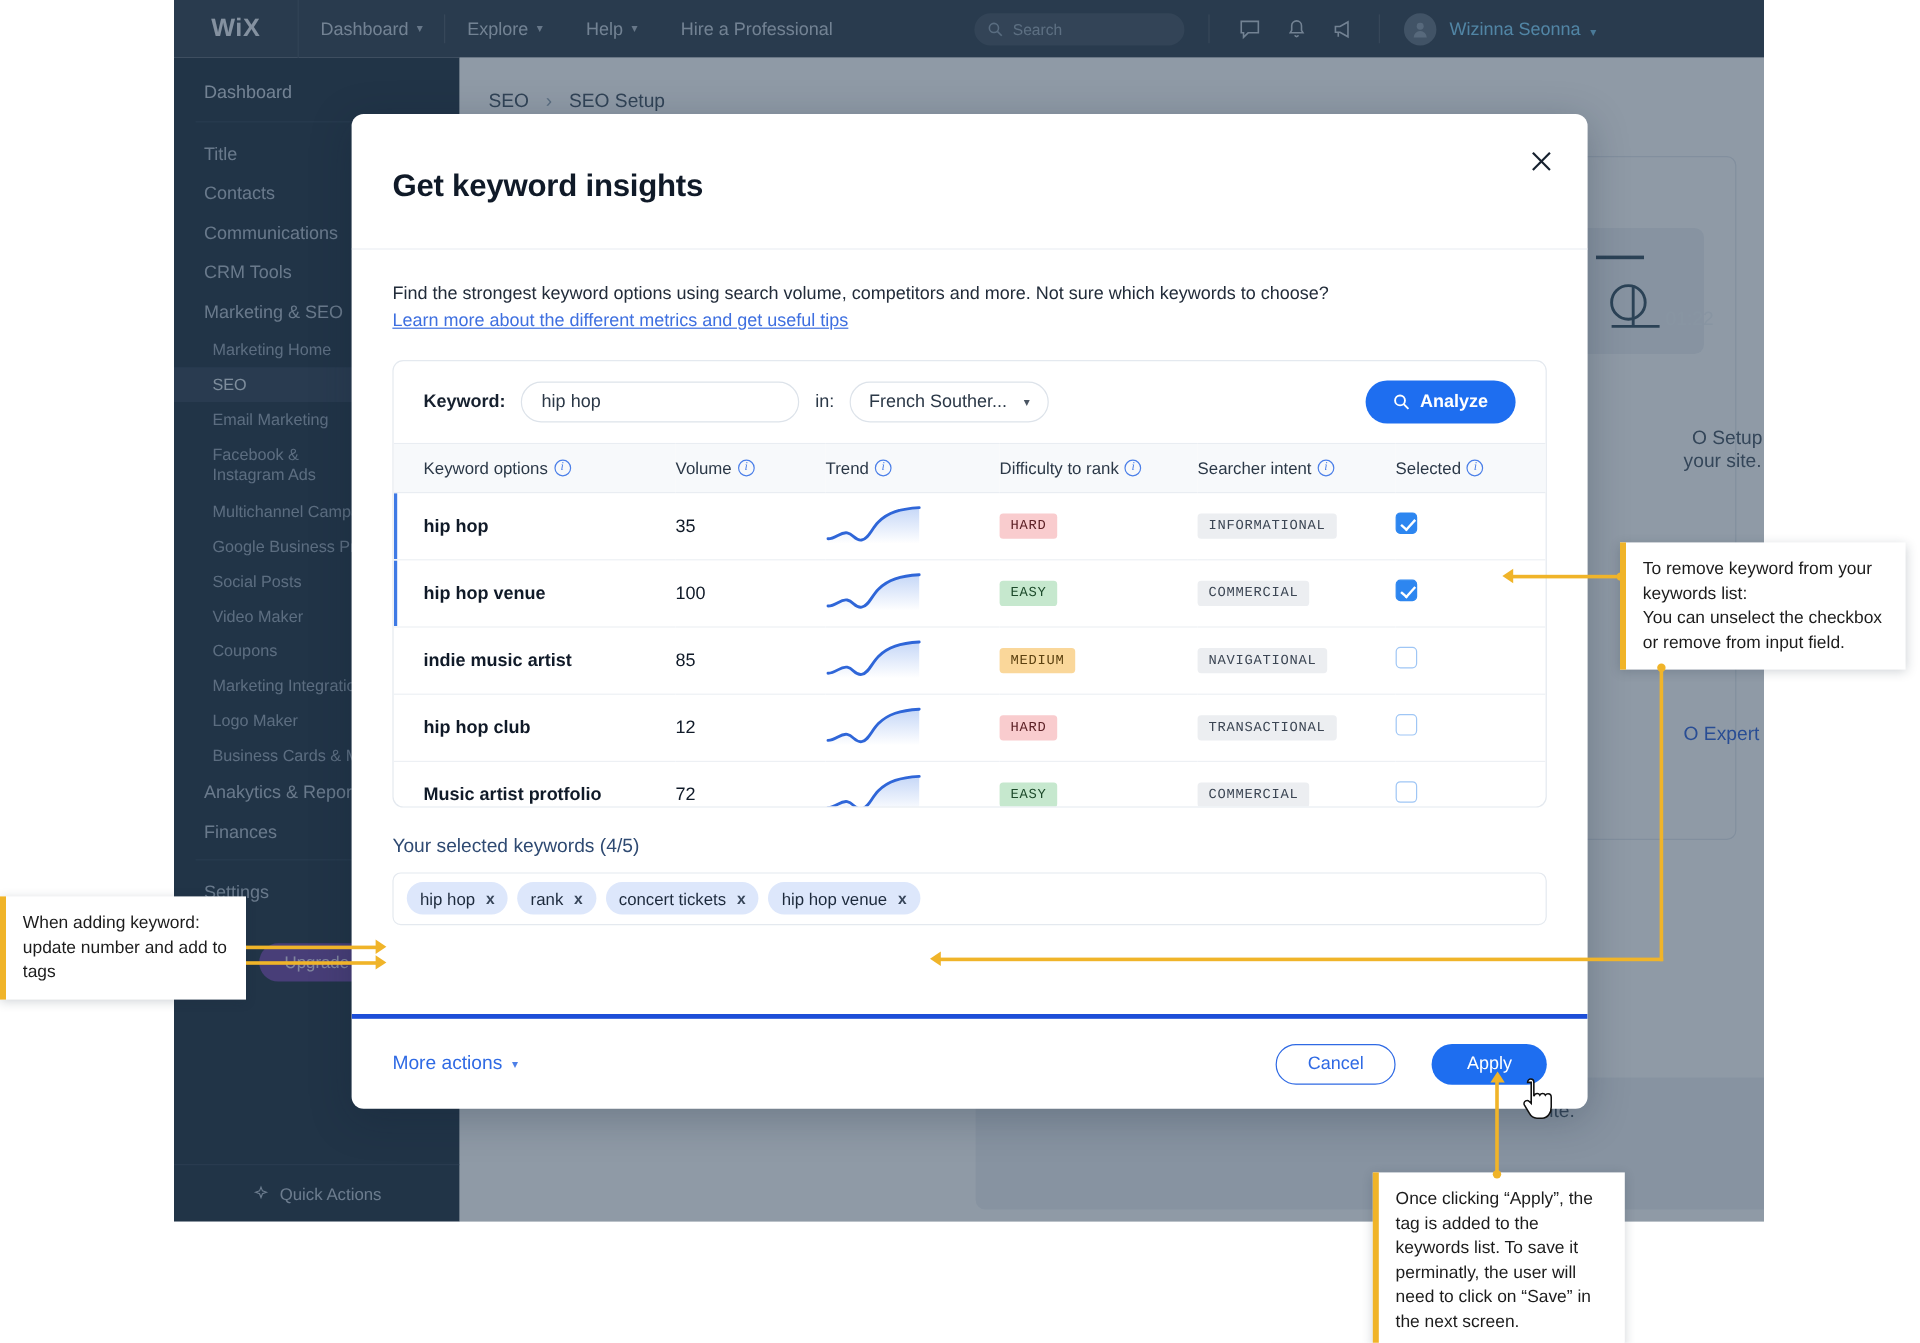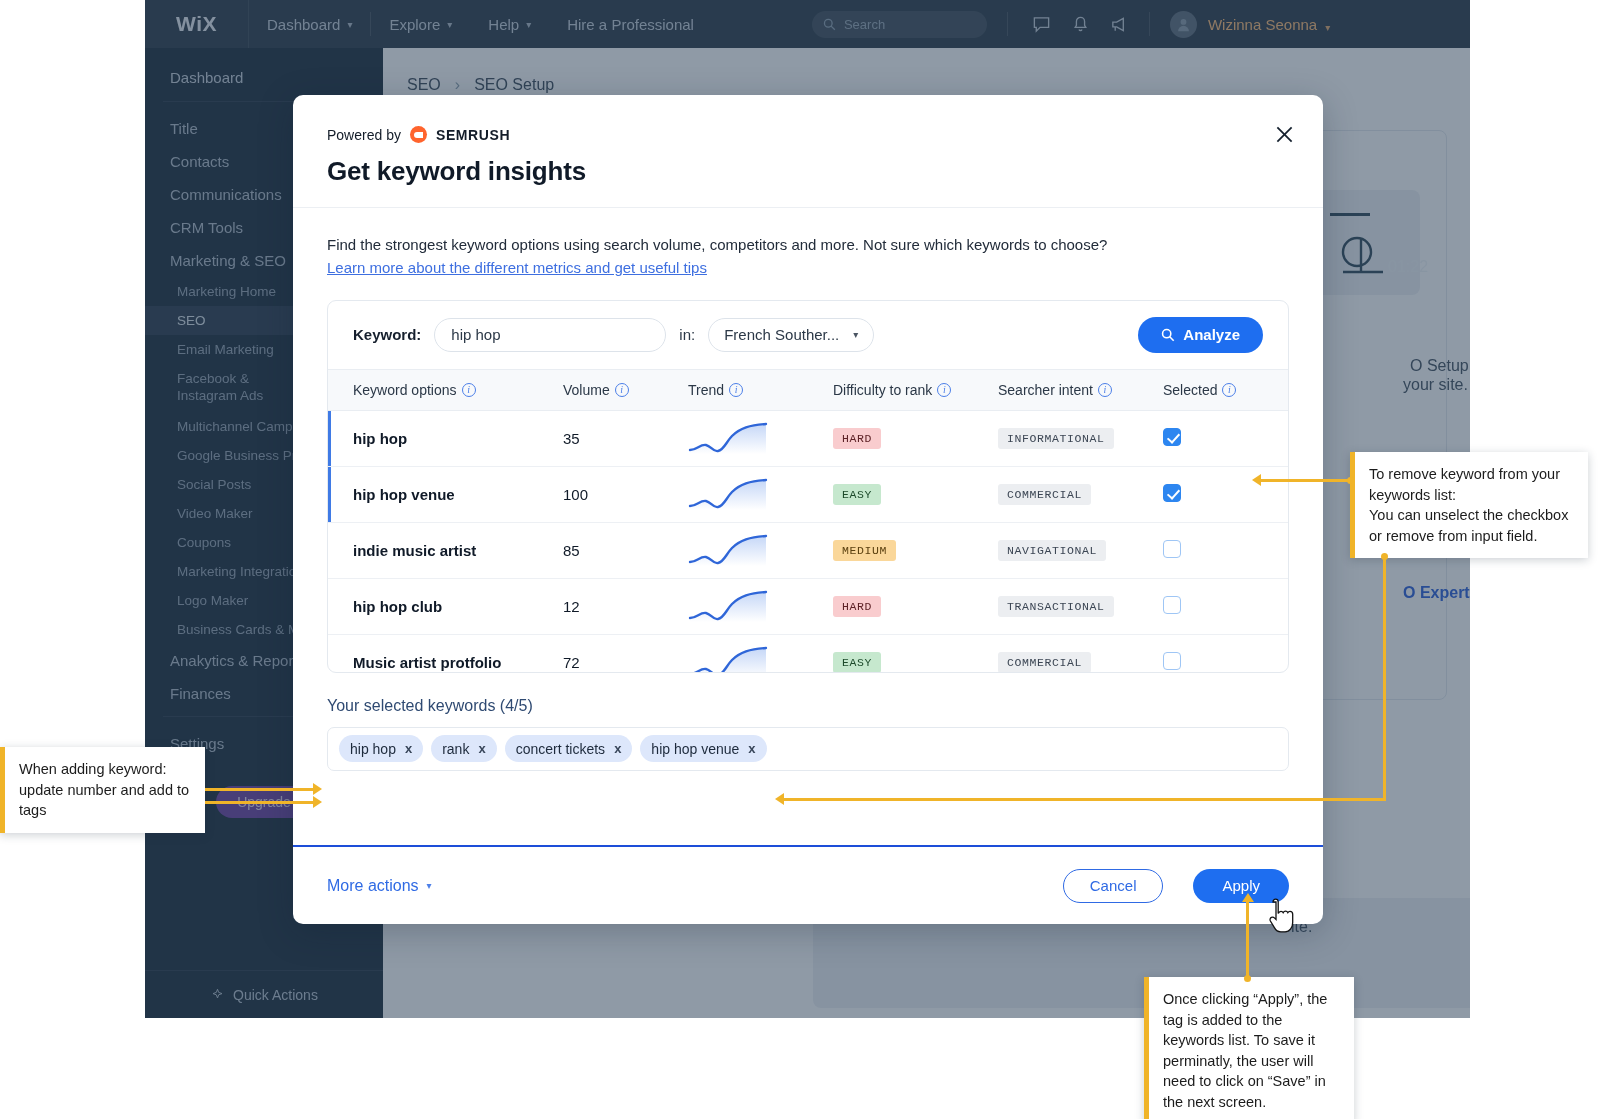--- a/index.html
+++ b/index.html
@@ -35,21 +35,21 @@
     width:175px; height:27px; border-radius:14px; background:#3f4d5b;
     display:flex; align-items:center; gap:8px; padding:0 11px;
     color:#97a6b4; font-size:13px; margin-left:18px;
   }
   .tb-icons { display:flex; align-items:center; gap:20px; margin-left:24px; }
   .tb-ic { color:#c3cdd8; display:flex; }
   .tb-avatar {
     width:27px;height:27px;border-radius:50%;background:#5d6b79; margin-left:20px;
     display:flex;align-items:center;justify-content:center;
   }
-  .tb-user { color:#fdba74; font-size:15px; margin-left:11px; display:flex; align-items:flex-end; gap:8px; }
+  .tb-user { color:#7dd3fc; font-size:15px; margin-left:11px; display:flex; align-items:flex-end; gap:8px; }
 
   #app-sidebar {
     position:absolute; left:0; top:48px; width:238px; height:970px;
     background:#192a3a; padding-top:12px;
   }
   .sb-top {
     color:#c5ced8; font-size:15px; padding:9px 25px; margin-bottom:6px;
   }
   .sb-div { height:1px; background:#2a3a4a; margin:6px 18px 10px; }
   .sb-item { color:#b0bbc7; font-size:15px; padding:8px 25px; white-space:nowrap; }
@@ -183,21 +183,21 @@
     min-height:44px; display:flex; align-items:center; gap:8px; padding:7px 11px;
   }
   .tag {
     background:#dde7fb; border-radius:14px; height:27px; padding:0 11px;
     display:flex; align-items:center; gap:9px; font-size:14px; color:#1d2a3c;
   }
   .tag-x { font-size:13px; color:#38465a; cursor:pointer; font-weight:bold; }
 
   #modal-foot {
     position:absolute; left:0; bottom:0; width:1030px; height:79px;
-    border-top:2px solid #1d4ed8; display:flex; align-items:center;
+    border-top:4px solid #1d4ed8; display:flex; align-items:center;
     padding:0 34px;
   }
   .more-actions { color:#2f6ae4; font-size:16px; display:flex; align-items:center; gap:8px; cursor:pointer; }
   .foot-right { margin-left:auto; display:flex; align-items:center; gap:30px; }
   .btn-cancel {
     height:34px; padding:0 26px; border-radius:18px; border:1px solid #2f6ae4;
     background:#fff; color:#2f6ae4; font-size:15px; cursor:pointer;
     font-family:"Liberation Sans", sans-serif;
   }
   .btn-apply {
@@ -338,33 +338,28 @@
     <div class="bg-ill-line" style="left:1185px; top:213px; width:40px; height:3px;"></div>
     <svg style="position:absolute; left:1188px; top:230px;" width="60" height="60" viewBox="0 0 60 60">
       <circle cx="24" cy="22" r="14" fill="none" stroke="#2f4858" stroke-width="2.4"></circle>
       <line x1="10" y1="42" x2="50" y2="42" stroke="#2f4858" stroke-width="2.4"></line>
       <line x1="28" y1="8" x2="28" y2="42" stroke="#2f4858" stroke-width="2.4"></line>
     </svg>
     <span class="bg-time" style="left:1243px; top:258px;">01:22</span>
     <span class="bg-txt" style="left:1265px; top:357px;">O Setup</span>
     <span class="bg-txt" style="left:1258px; top:376px;">your site.</span>
     <span class="bg-txt blue" style="left:1265px; top:540px;">ng H</span>
-    <span class="bg-txt blue" style="left:1258px; top:584px;font-weight:bold;">O Expert</span>
+    <span class="bg-txt blue" style="left:1258px; top:604px;">O Expert</span>
   </div>
 
   <div id="dim"></div>
 
   <div id="modal">
 
     <div id="modal-head">
-      <div class="powered">
-        <span>Powered by</span>
-        <span class="semrush-mark"></span>
-        <span class="semrush-word">SEMRUSH</span>
-      </div>
       <div id="modal-title">Get keyword insights</div>
       <div id="close-btn">
         <svg width="19" height="19" viewBox="0 0 20 20">
           <line x1="2.5" y1="2.5" x2="17.5" y2="17.5" stroke="#15202e" stroke-width="1.9"></line>
           <line x1="17.5" y1="2.5" x2="2.5" y2="17.5" stroke="#15202e" stroke-width="1.9"></line>
         </svg>
       </div>
     </div>
 
     <div id="modal-body">

